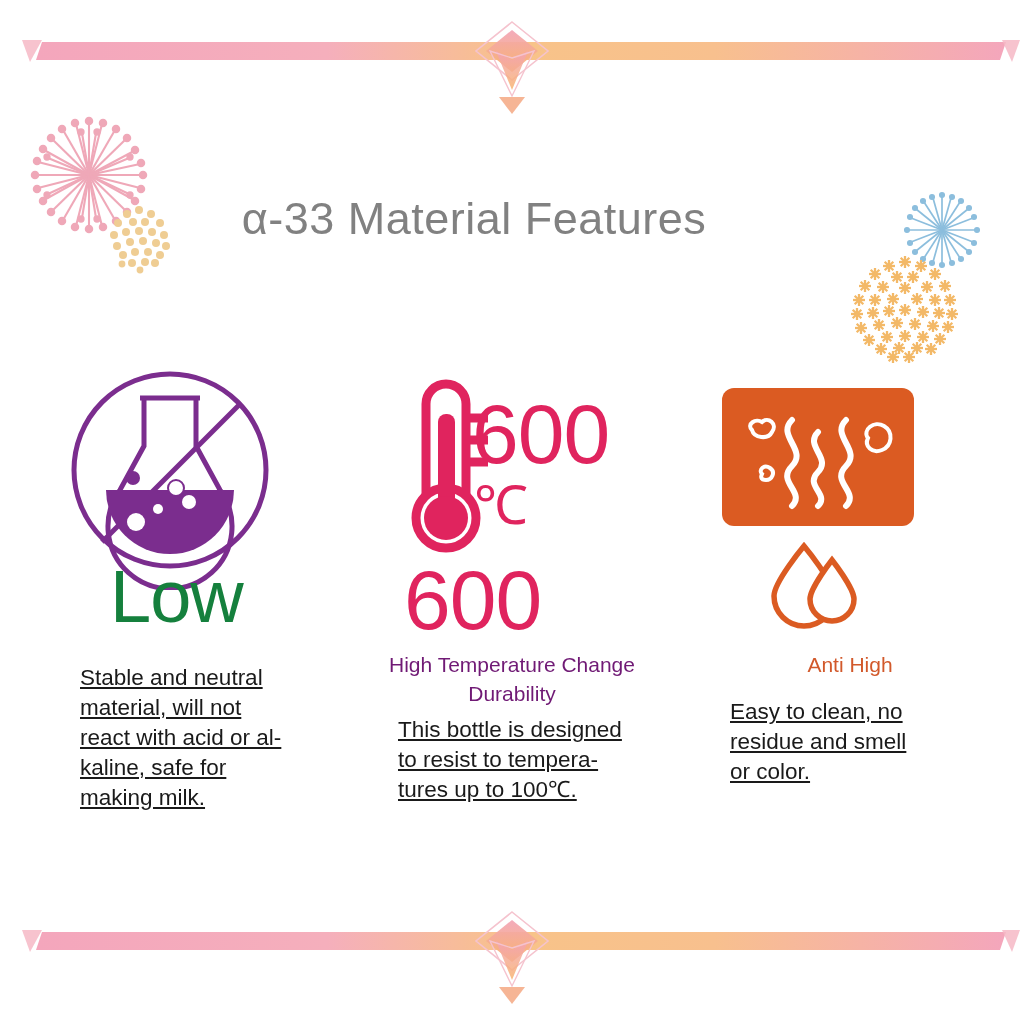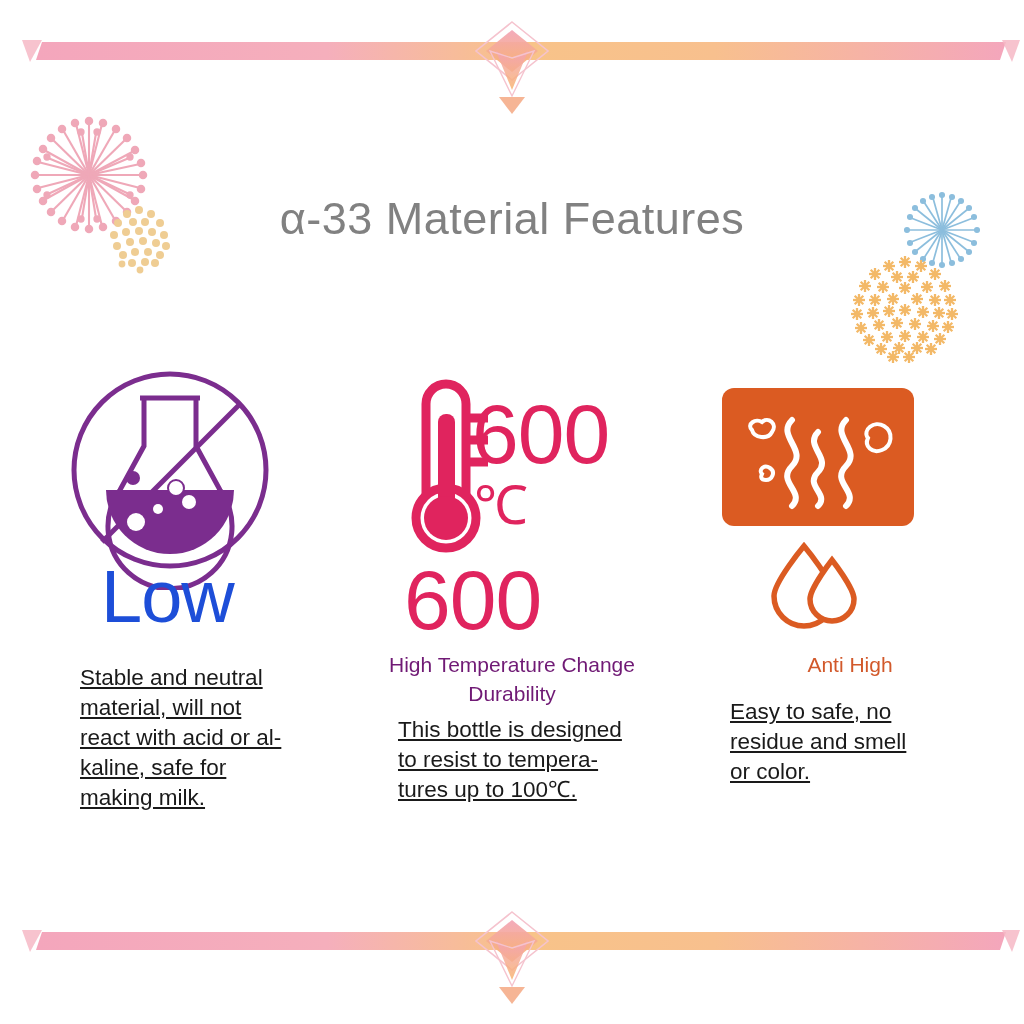--- a/index.html
+++ b/index.html
@@ -31,21 +31,21 @@
   .burst-pink  { left: 24px;  top: 110px; }
   .burst-tan   { left: 100px; top: 198px; }
   .burst-blue  { left: 900px; top: 188px; }
   .burst-orange{ left: 845px; top: 250px; }
 
   
   .title {
     position: absolute;
     top: 193px;
     left: 0;
-    width: 1024px;
+    width: 948px;
     text-align: center;
     font-size: 45px;
     color: #818181;
     letter-spacing: 0.5px;
     font-weight: 400;
     white-space: nowrap;
   }
 
   
   .columns {
@@ -99,24 +99,24 @@
     color: #E0245E;
     line-height: 1;
     letter-spacing: -1px;
   }
   .num-600-a { left: 110px; top: 22px; }
   .degc      { left: 112px; top: 108px; font-size: 54px; }
   .num-600-b { left: 42px;  top: 188px; }
 
   .low-word {
     position: absolute;
-    left: 43px;
+    left: 52px;
     top: 190px;
     font-size: 74px;
-    color: #1d4ed8;
+    color: #15803d;
     line-height: 1;
     letter-spacing: -1px;
   }
 </style>
 </head>
 <body>
 
 <div class="ornament-band ornament-top">
   <svg width="1024" height="120" viewBox="0 0 1024 120">
     <defs>
@@ -459,18 +459,18 @@
         </g>
       </svg>
       <svg width="110" height="92" viewBox="0 0 110 92" style="position:absolute;left:66px;top:168px;">
         <g stroke="#DB5B22" fill="none" stroke-width="5.5">
           <path d="M38,8 C38,8 8,44 8,58 A30,30 0 0 0 68,58 C68,44 38,8 38,8 Z"></path>
           <path d="M66,22 C66,22 44,50 44,61 A22,22 0 0 0 88,61 C88,50 66,22 66,22 Z" fill="#ffffff"></path>
         </g>
       </svg>
     </div>
     <div class="caption caption-3">Anti High</div>
-    <div class="body-text body-3">Easy to safe, no
+    <div class="body-text body-3">Easy to clean, no
 residue and smell
 or color.</div>
   </div>
 
 </div>
 
 </body></html>

